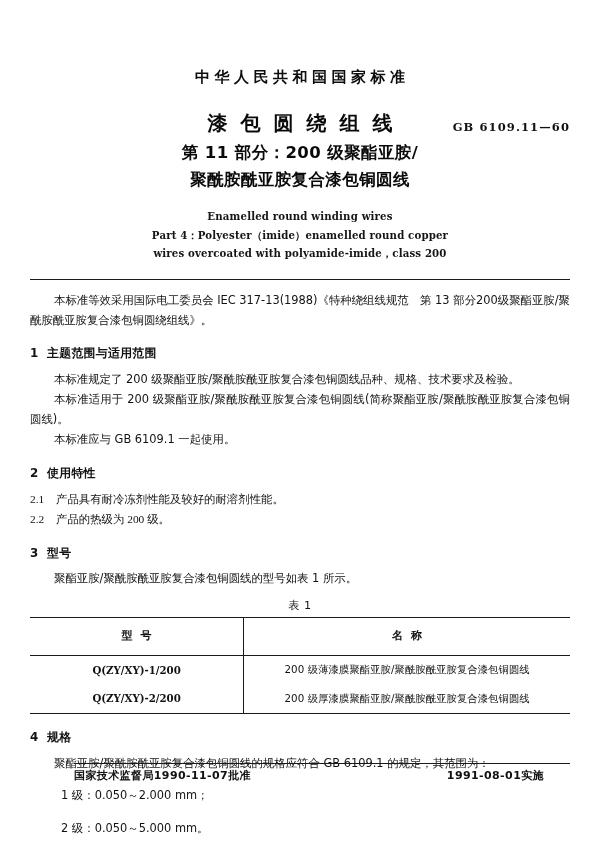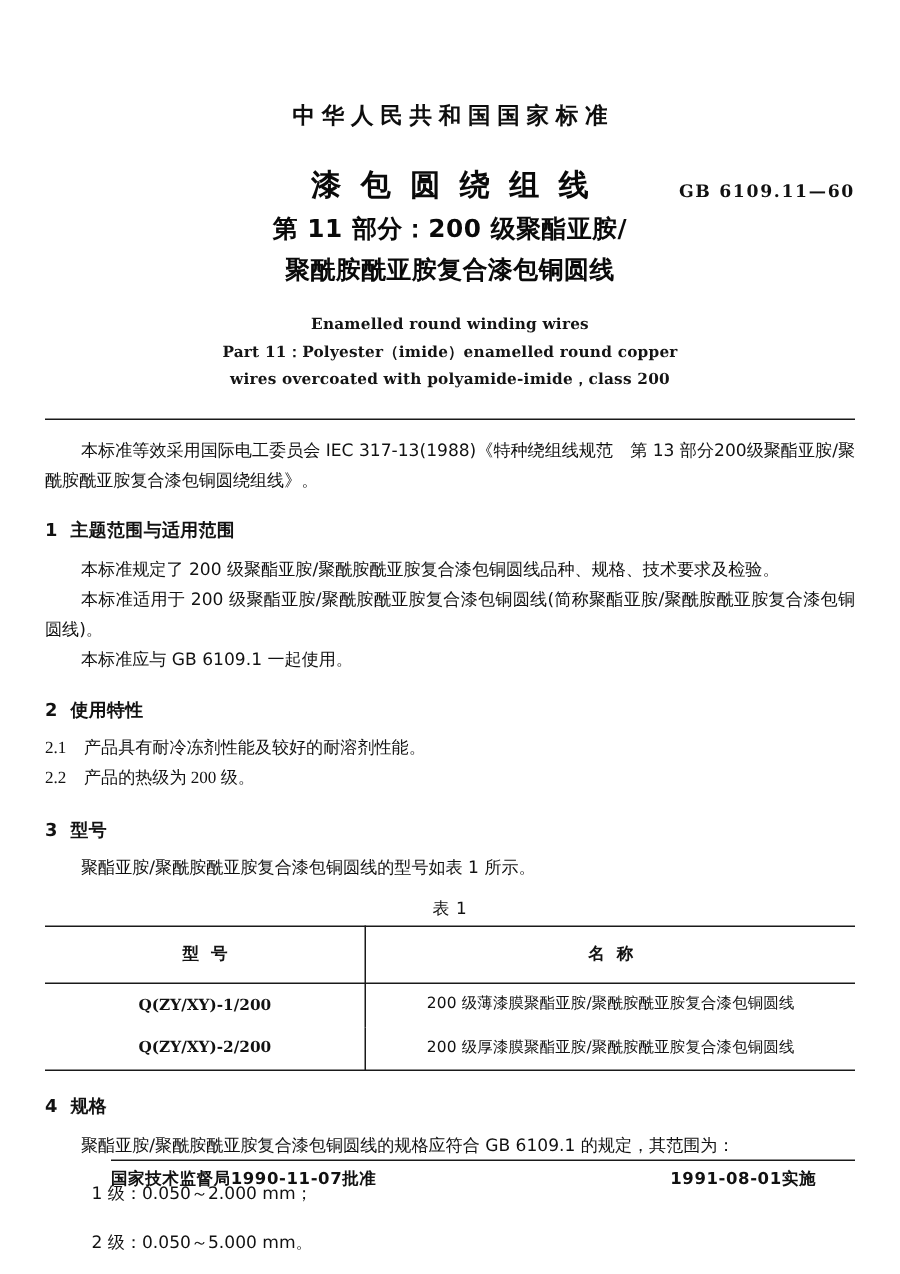--- a/index.html
+++ b/index.html
@@ -165,21 +165,21 @@
   table.spec td.c2 {
     font-size: 10.3px;
     letter-spacing: 0.1px;
   }
 
   
   .footer {
     position: absolute;
     left: 30px;
     right: 30px;
-    bottom: 56px;
+    bottom: 66px;
     padding-left: 44px;
   }
   .footer-rule {
     border: 0;
     border-top: 1.6px solid #1a1a1a;
     margin: 0 0 4px 0;
   }
   .footer-row {
     display: flex;
     justify-content: space-between;
@@ -202,21 +202,21 @@
     <div class="std-no">GB 6109.11—60</div>
 
     <div class="title-block">
       <div class="title-main">漆包圆绕组线</div>
       <div class="title-sub">第 11 部分：200 级聚酯亚胺/</div>
       <div class="title-sub">聚酰胺酰亚胺复合漆包铜圆线</div>
     </div>
 
     <div class="title-en">
       <div>Enamelled round winding wires</div>
-      <div>Part 11：Polyester（imide）enamelled round copper</div>
+      <div>Part 4：Polyester（imide）enamelled round copper</div>
       <div>wires overcoated with polyamide-imide，class 200</div>
     </div>
   </div>
 
   <hr class="rule">
 
   <div class="body">
 
     <p class="para">本标准等效采用国际电工委员会 IEC 317-13(1988)《特种绕组线规范　第 13 部分200级聚酯亚胺/聚酰胺酰亚胺复合漆包铜圆绕组线》。</p>
 

